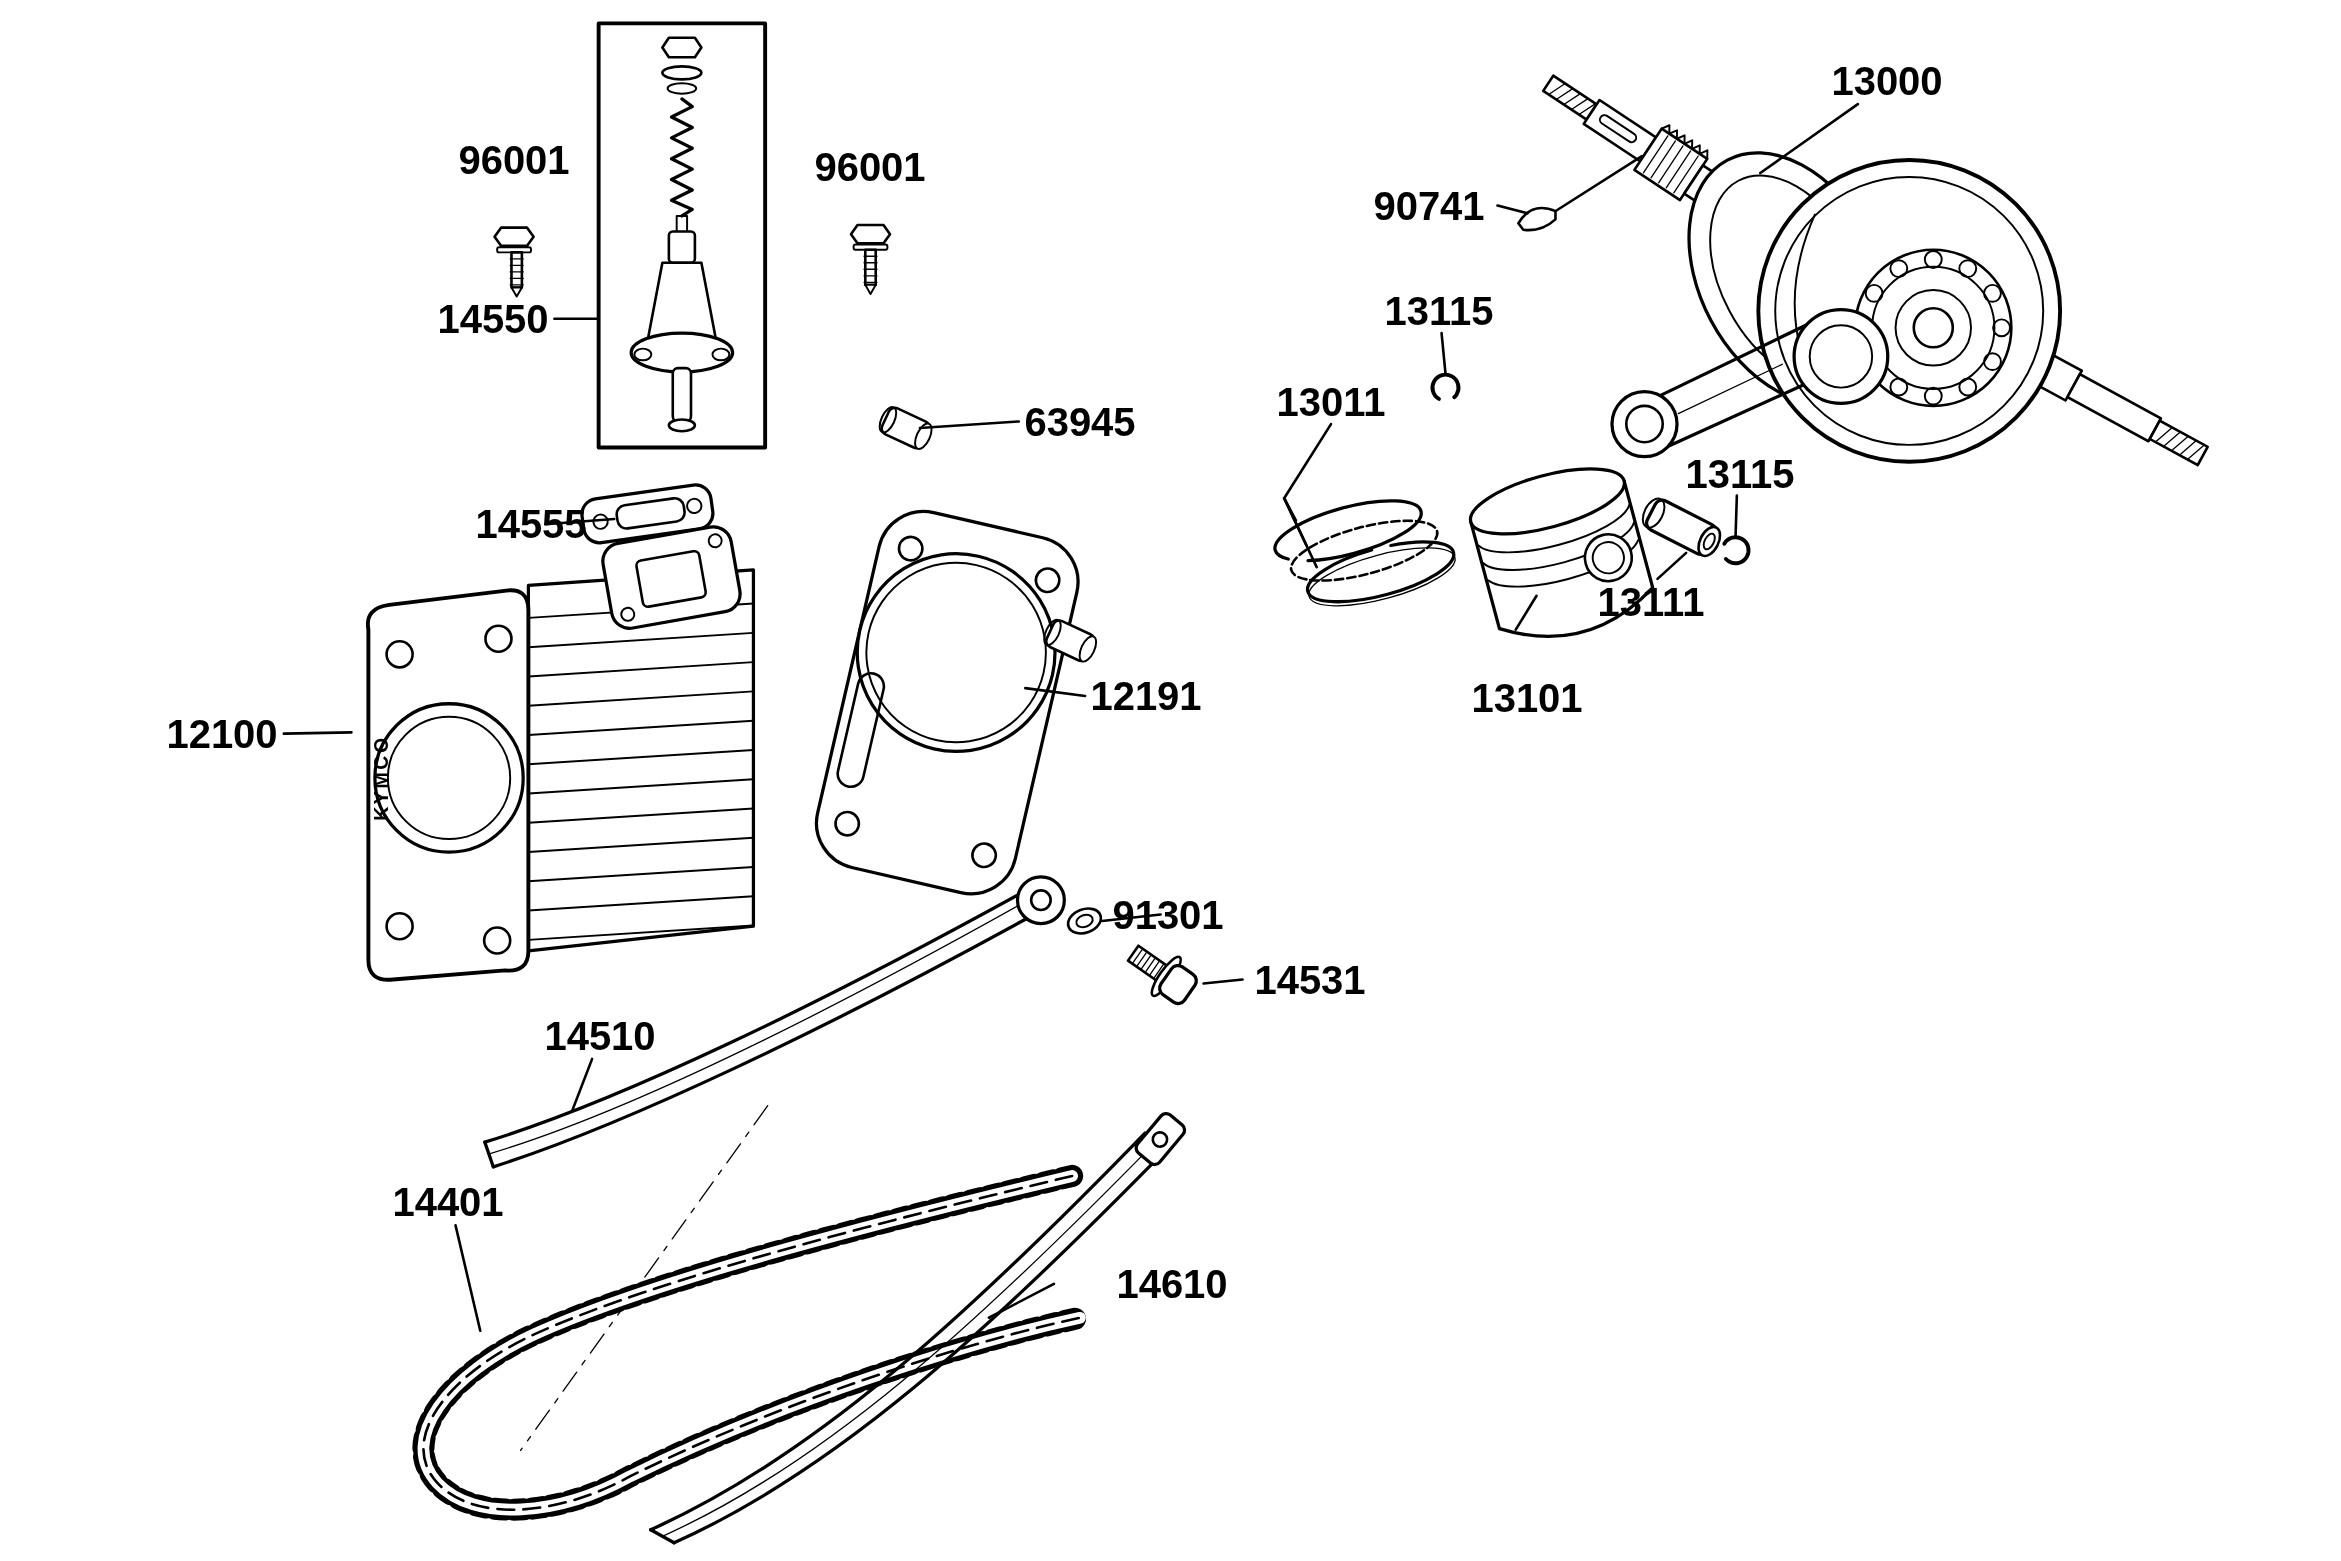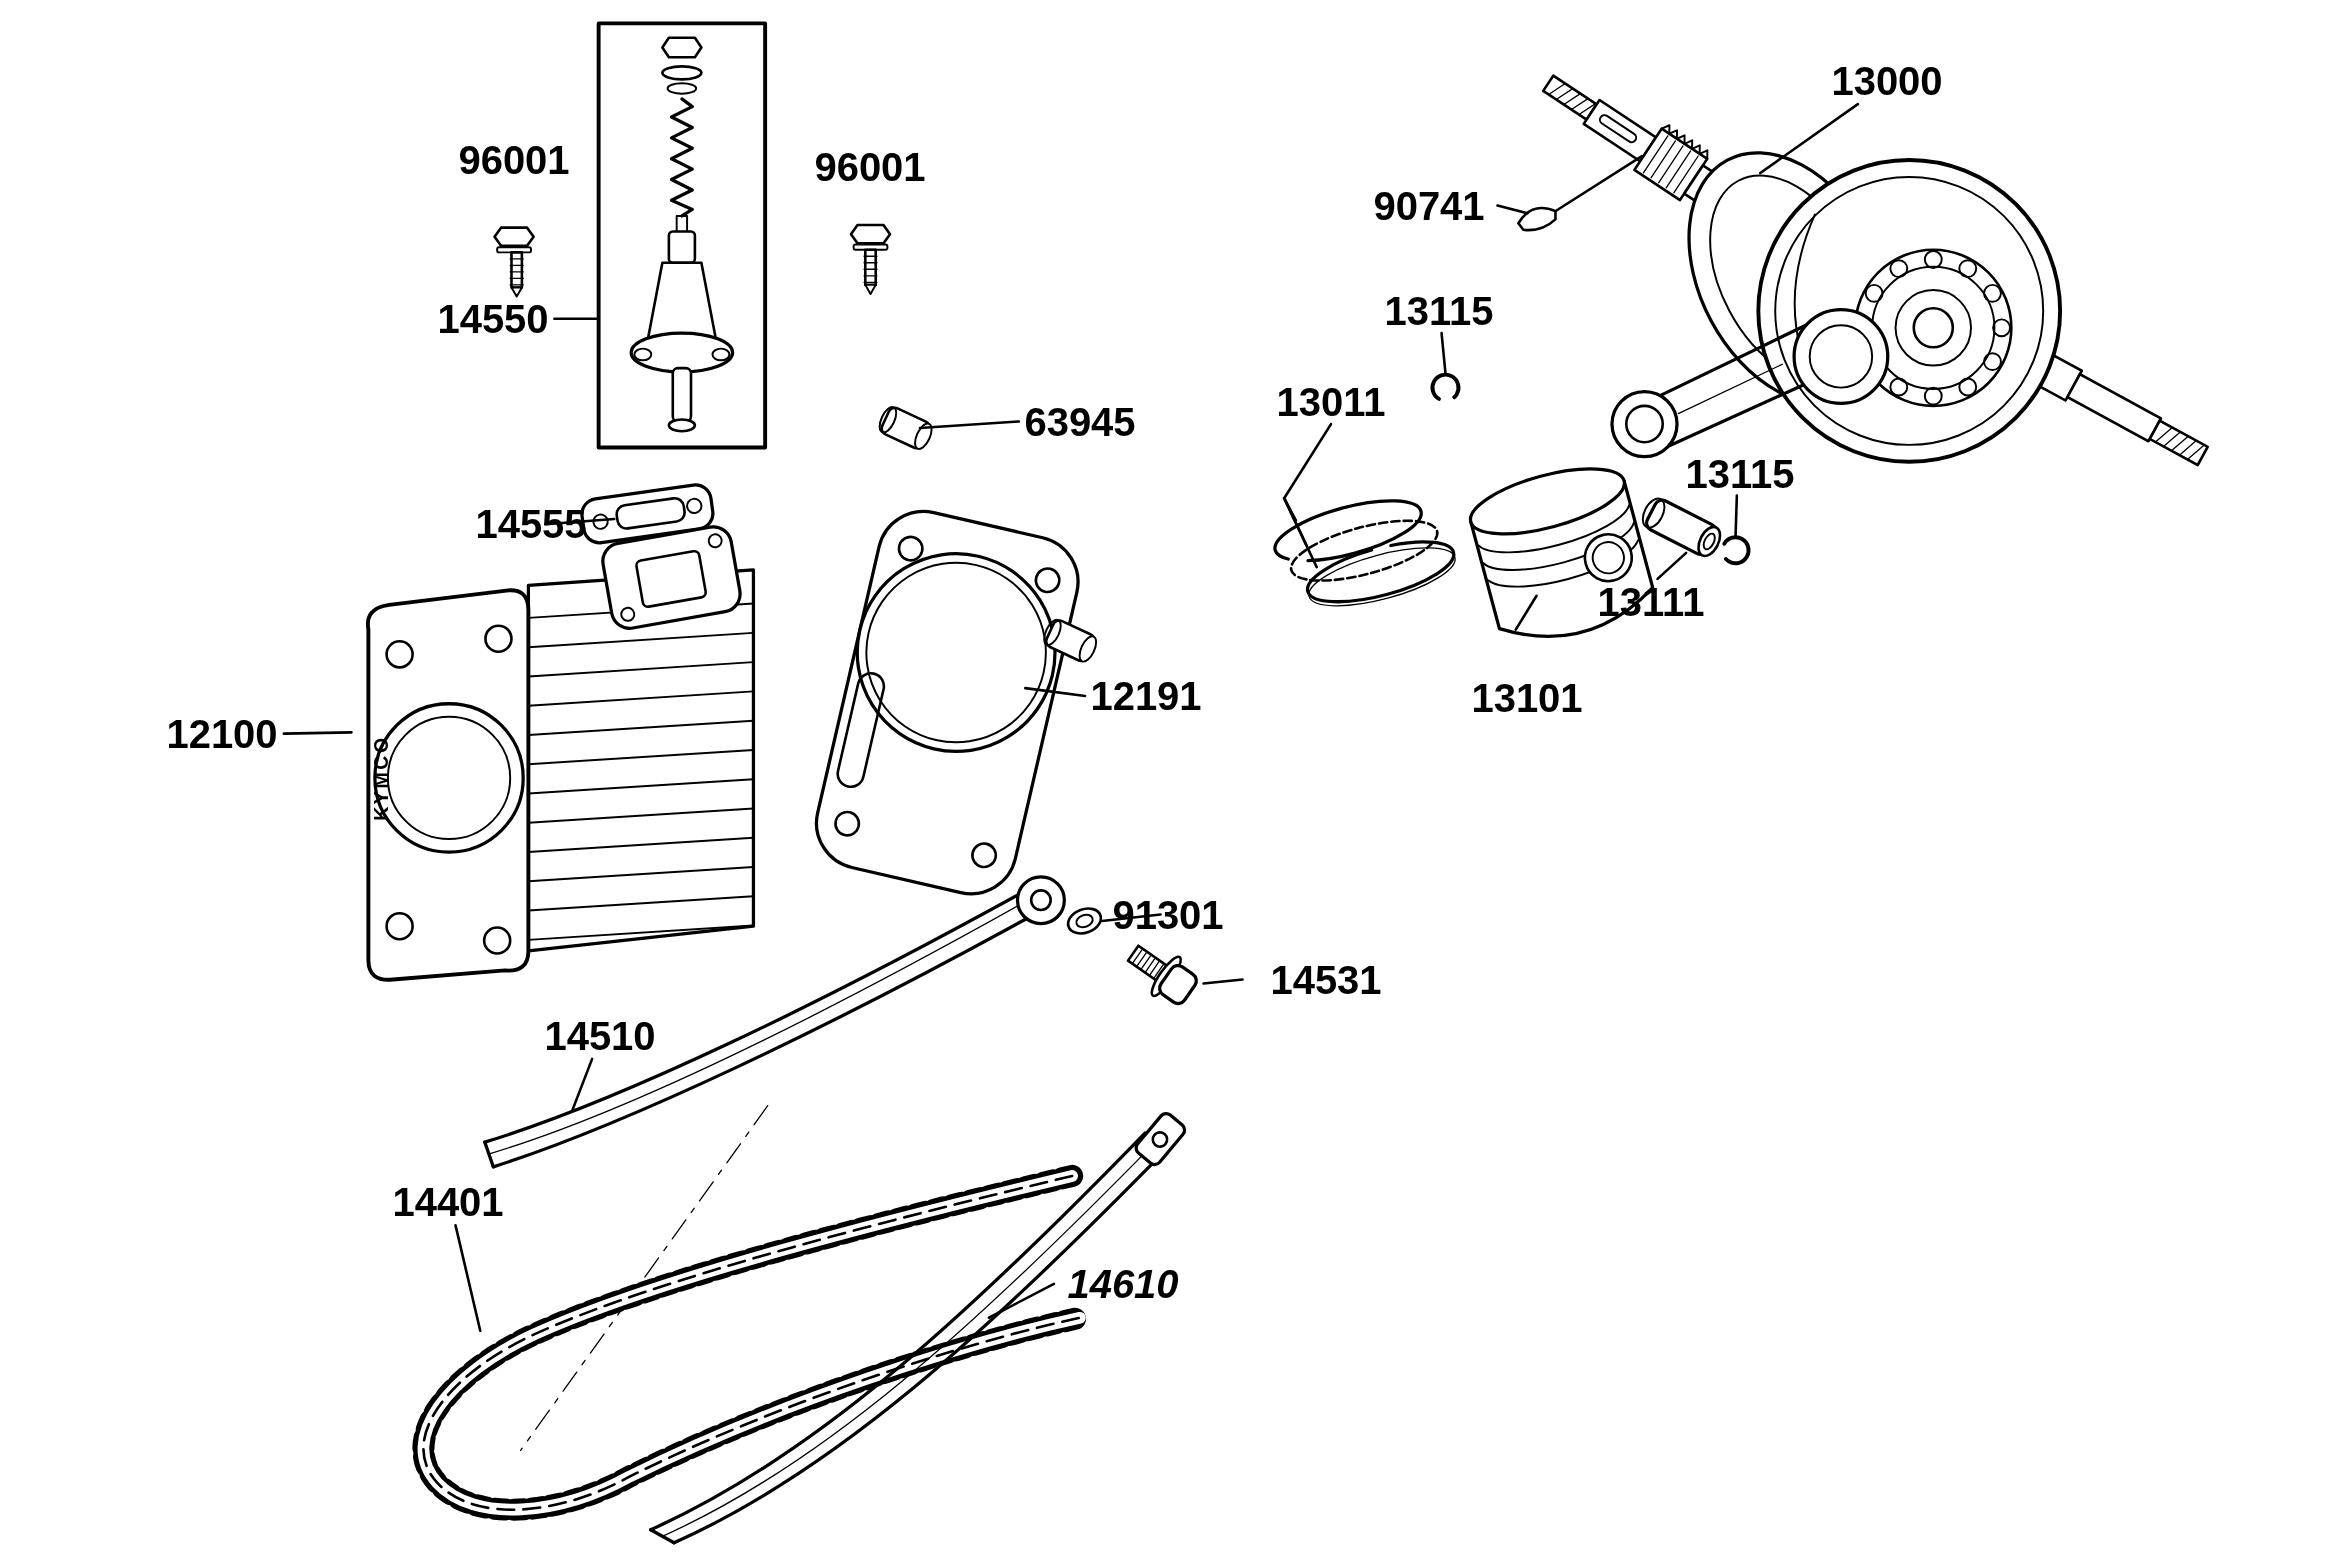--- a/index.html
+++ b/index.html
@@ -279,24 +279,24 @@
 
 <div style="position:absolute;left:0;top:0;width:100%;height:100%;">
       <div class="part-label" style="left: 514px; top: 160px;">96001</div>
       <div class="part-label" style="left: 870px; top: 167px;">96001</div>
       <div class="part-label" style="left: 493px; top: 319px;">14550</div>
       <div class="part-label" style="left: 483px; top: 524px; margin-left: 48px;">14555</div>
       <div class="part-label" style="left: 1080px; top: 422px;">63945</div>
       <div class="part-label" style="left: 222px; top: 734px;">12100</div>
       <div class="part-label" style="left: 1146px; top: 696px;">12191</div>
       <div class="part-label" style="left: 1168px; top: 915px;">91301</div>
-      <div class="part-label" style="left: 1310px; top: 980px; margin-left: 16px;">14531</div>
+      <div class="part-label" style="left: 1310px; top: 980px;">14531</div>
       <div class="part-label" style="left: 600px; top: 1036px;">14510</div>
       <div class="part-label" style="left: 448px; top: 1202px;">14401</div>
-      <div class="part-label" style="left: 1123px; top: 1284px; font-style: italic;">14610</div>
+      <div class="part-label" style="left: 1172px; top: 1284px;">14610</div>
       <div class="part-label" style="left: 1887px; top: 81px;">13000</div>
       <div class="part-label" style="left: 1429px; top: 206px;">90741</div>
       <div class="part-label" style="left: 1439px; top: 311px;">13115</div>
       <div class="part-label" style="left: 1331px; top: 402px;">13011</div>
       <div class="part-label" style="left: 1740px; top: 474px;">13115</div>
       <div class="part-label" style="left: 1651px; top: 602px;">13111</div>
       <div class="part-label" style="left: 1527px; top: 653px; margin-top: 45px;">13101</div>
     </div>
 
 </div>

